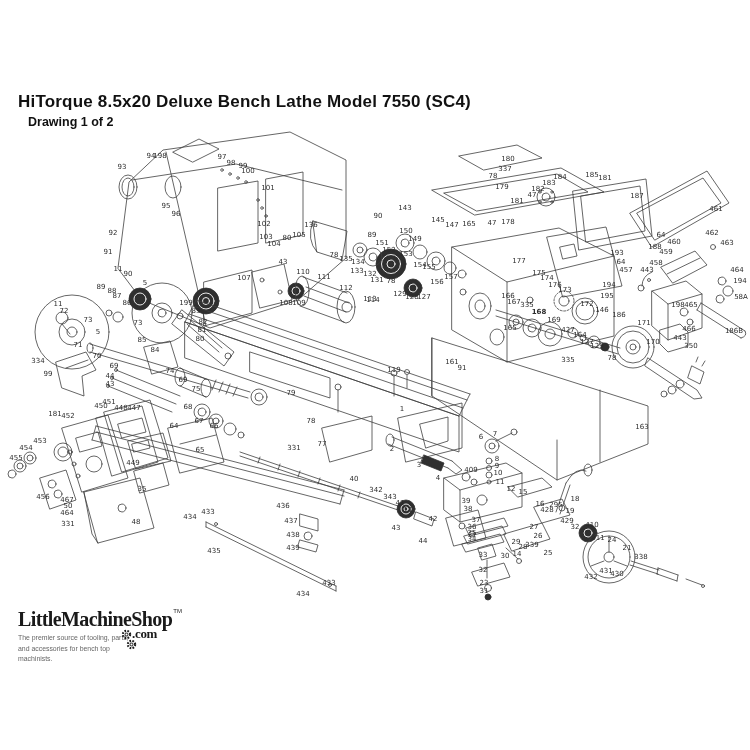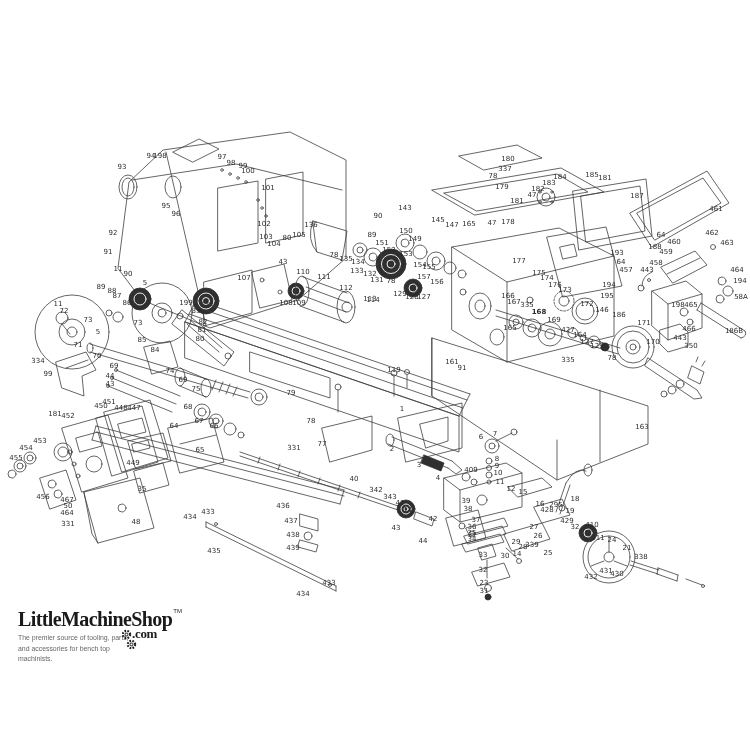--- a/index.html
+++ b/index.html
@@ -23,20 +23,24 @@
   .dotcom-row{position:absolute;left:103px;top:17px;display:flex;align-items:center;}
   .dotcom{font-family:"Liberation Serif",serif;font-weight:bold;font-size:13px;letter-spacing:-.3px;}
   .gear2{position:absolute;left:108px;top:30px;}
   .tagline{font-size:6.9px;color:#666;line-height:1.55;margin-top:4px;width:120px;}
 </style>
 </head>
 <body>
 
 <div class="page">
 
+  <div class="header">
+    <div class="title">HiTorque 8.5x20 Deluxe Bench Lathe Model 7550 (SC4)</div>
+    <div class="subtitle">Drawing 1 of 2</div>
+  </div>
 
   <svg class="diagram" width="750" height="750" viewBox="0 0 750 750">
 
     <g class="lines">
       <path d="M118,268 L129,182 L163,150 L290,132 L346,160 L346,258 L298,300 L210,328 L142,300 Z"></path>
       <path d="M132,180 L236,164 L342,190"></path>
       <path d="M166,152 L206,326"></path>
       <path d="M218,188 L258,181 L258,243 L218,251 Z"></path>
       <path d="M266,179 L303,172 L303,235 L266,243 Z"></path>
       <path d="M204,282 L252,270 L252,313 L204,326 Z"></path>
@@ -359,21 +363,21 @@
       <span class="part-label" style="left: 493px; top: 176px;">78</span>
       <span class="part-label" style="left: 502px; top: 187px;">179</span>
       <span class="part-label" style="left: 517px; top: 201px;">181</span>
       <span class="part-label" style="left: 406px; top: 231px;">150</span>
       <span class="part-label" style="left: 415px; top: 239px;">149</span>
       <span class="part-label" style="left: 382px; top: 243px;">151</span>
       <span class="part-label" style="left: 389px; top: 250px;">152</span>
       <span class="part-label" style="left: 406px; top: 254px;">153</span>
       <span class="part-label" style="left: 420px; top: 265px;">154</span>
       <span class="part-label" style="left: 429px; top: 267px;">155</span>
-      <span class="part-label" style="left: 424px; top: 277px; text-align: center;">157</span>
+      <span class="part-label" style="left: 451px; top: 277px; text-align: center;">157</span>
       <span class="part-label" style="left: 437px; top: 282px;">156</span>
       <span class="part-label" style="left: 334px; top: 255px;">78</span>
       <span class="part-label" style="left: 346px; top: 259px;">135</span>
       <span class="part-label" style="left: 358px; top: 262px;">134</span>
       <span class="part-label" style="left: 357px; top: 271px;">133</span>
       <span class="part-label" style="left: 370px; top: 274px;">132</span>
       <span class="part-label" style="left: 377px; top: 280px;">131</span>
       <span class="part-label" style="left: 391px; top: 281px;">78</span>
       <span class="part-label" style="left: 324px; top: 277px;">111</span>
       <span class="part-label" style="left: 346px; top: 288px;">112</span>

